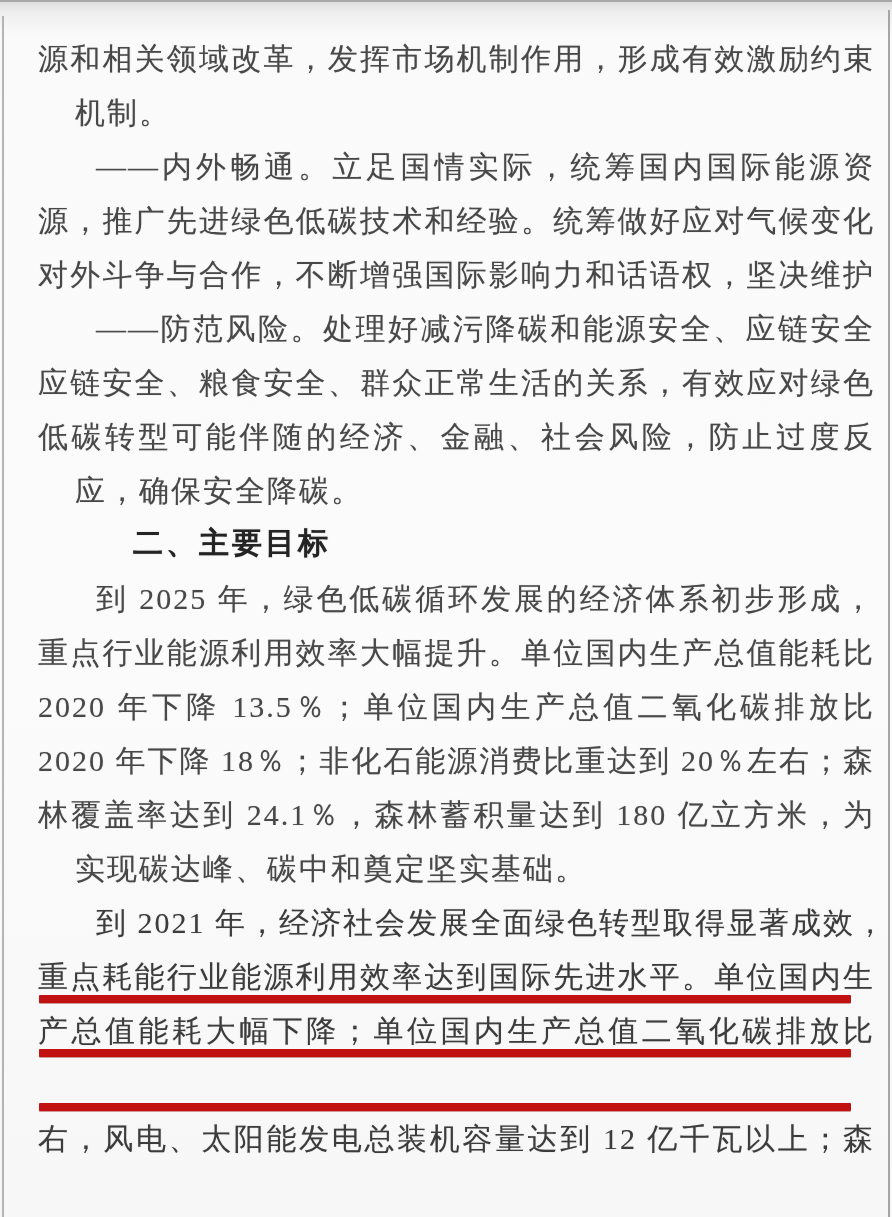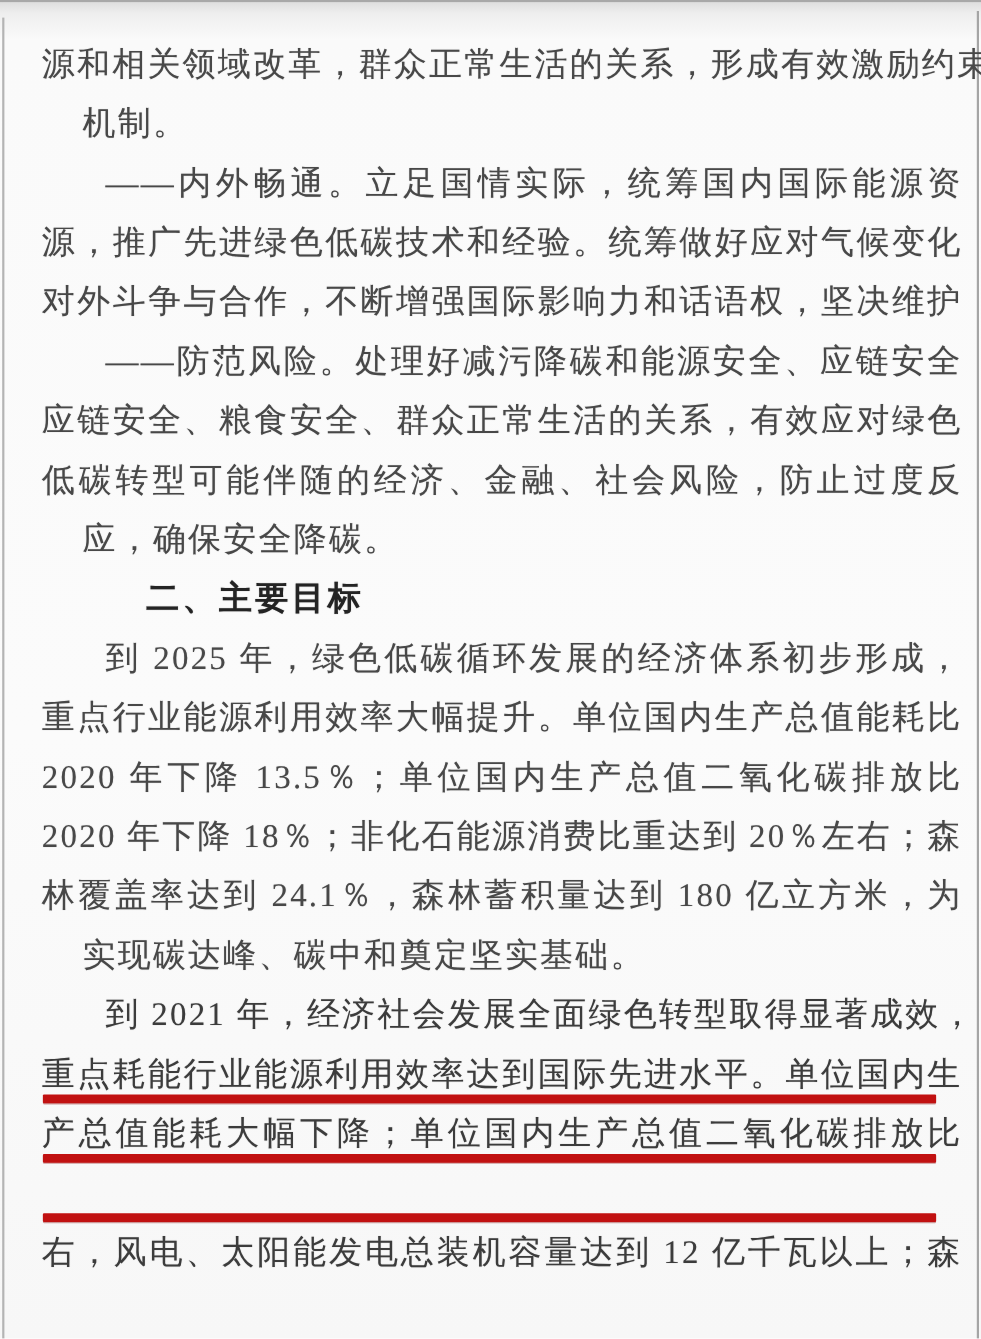--- a/index.html
+++ b/index.html
@@ -49,21 +49,21 @@
     text-shadow: 0 0 1px rgba(70,70,70,0.35);
   }
   .line.end {
     text-align-last: left;
     margin-left: 37px;
   }
   .line.indent {
     padding-left: 58px;
   }
   .line.heading {
-    font-family: Liberation Sans, sans-serif;
+    font-family: Liberation Mono, monospace;
     font-weight: 700;
     color: #242424;
     letter-spacing: 3px;
     text-shadow: 0 0 1px rgba(30,30,30,0.45);
   }
   .line.dark {
     color: #3c3c3c;
   }
   .redbar {
     position: absolute;
@@ -77,21 +77,21 @@
   }
 </style>
 </head>
 <body>
 
 <div class="page">
   <div class="edge-left"></div>
   <div class="edge-right"></div>
 
   <div class="content">
-    <div class="line">源和相关领域改革，群众正常生活的关系，形成有效激励约束</div>
+    <div class="line">源和相关领域改革，发挥市场机制作用，形成有效激励约束</div>
     <div class="line end">机制。</div>
     <div class="line indent">——内外畅通。立足国情实际，统筹国内国际能源资</div>
     <div class="line">源，推广先进绿色低碳技术和经验。统筹做好应对气候变化</div>
     <div class="line">对外斗争与合作，不断增强国际影响力和话语权，坚决维护</div>
     <div class="line indent">——防范风险。处理好减污降碳和能源安全、应链安全</div>
     <div class="line">应链安全、粮食安全、群众正常生活的关系，有效应对绿色</div>
     <div class="line">低碳转型可能伴随的经济、金融、社会风险，防止过度反</div>
     <div class="line end">应，确保安全降碳。</div>
     <div class="line heading indent end">二、主要目标</div>
     <div class="line indent">到 2025 年，绿色低碳循环发展的经济体系初步形成，</div>

